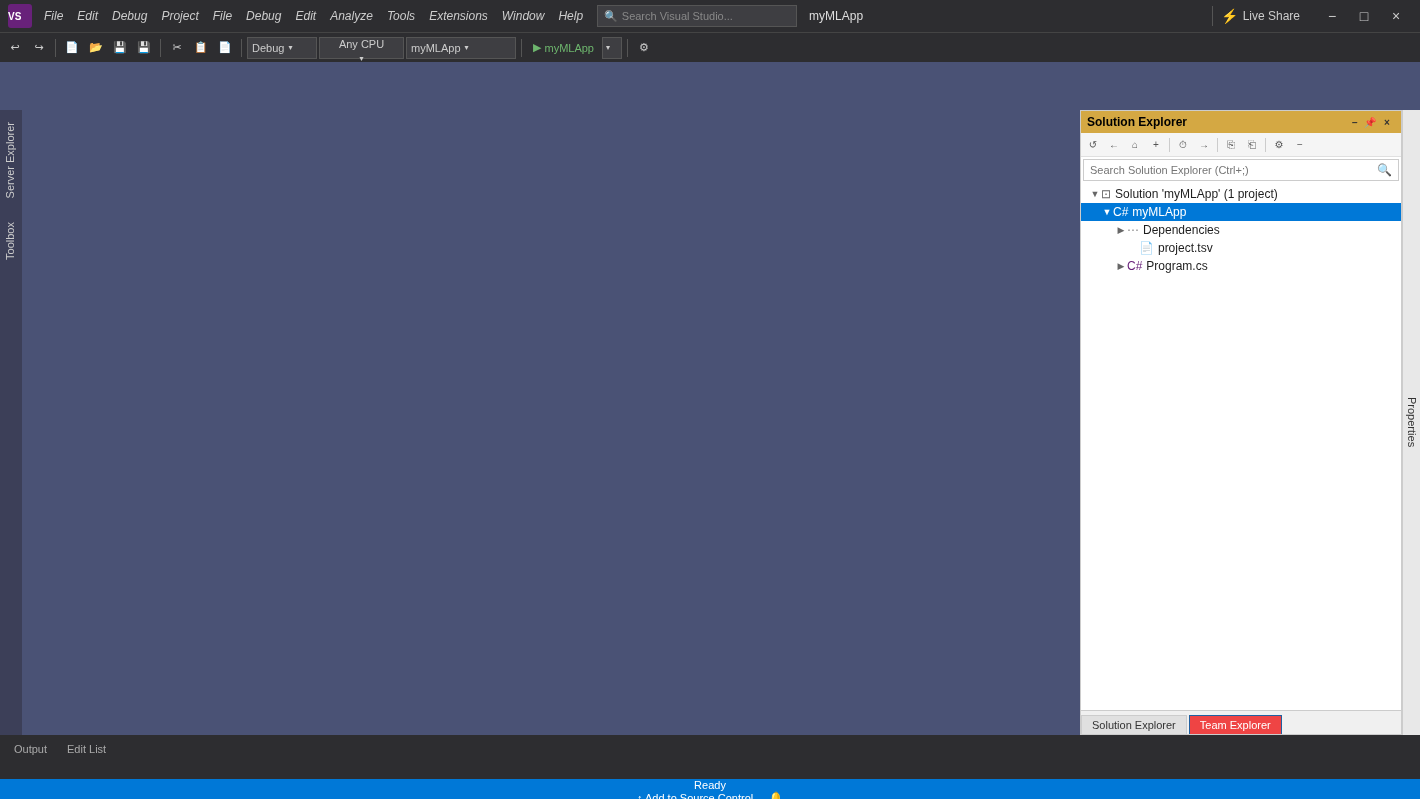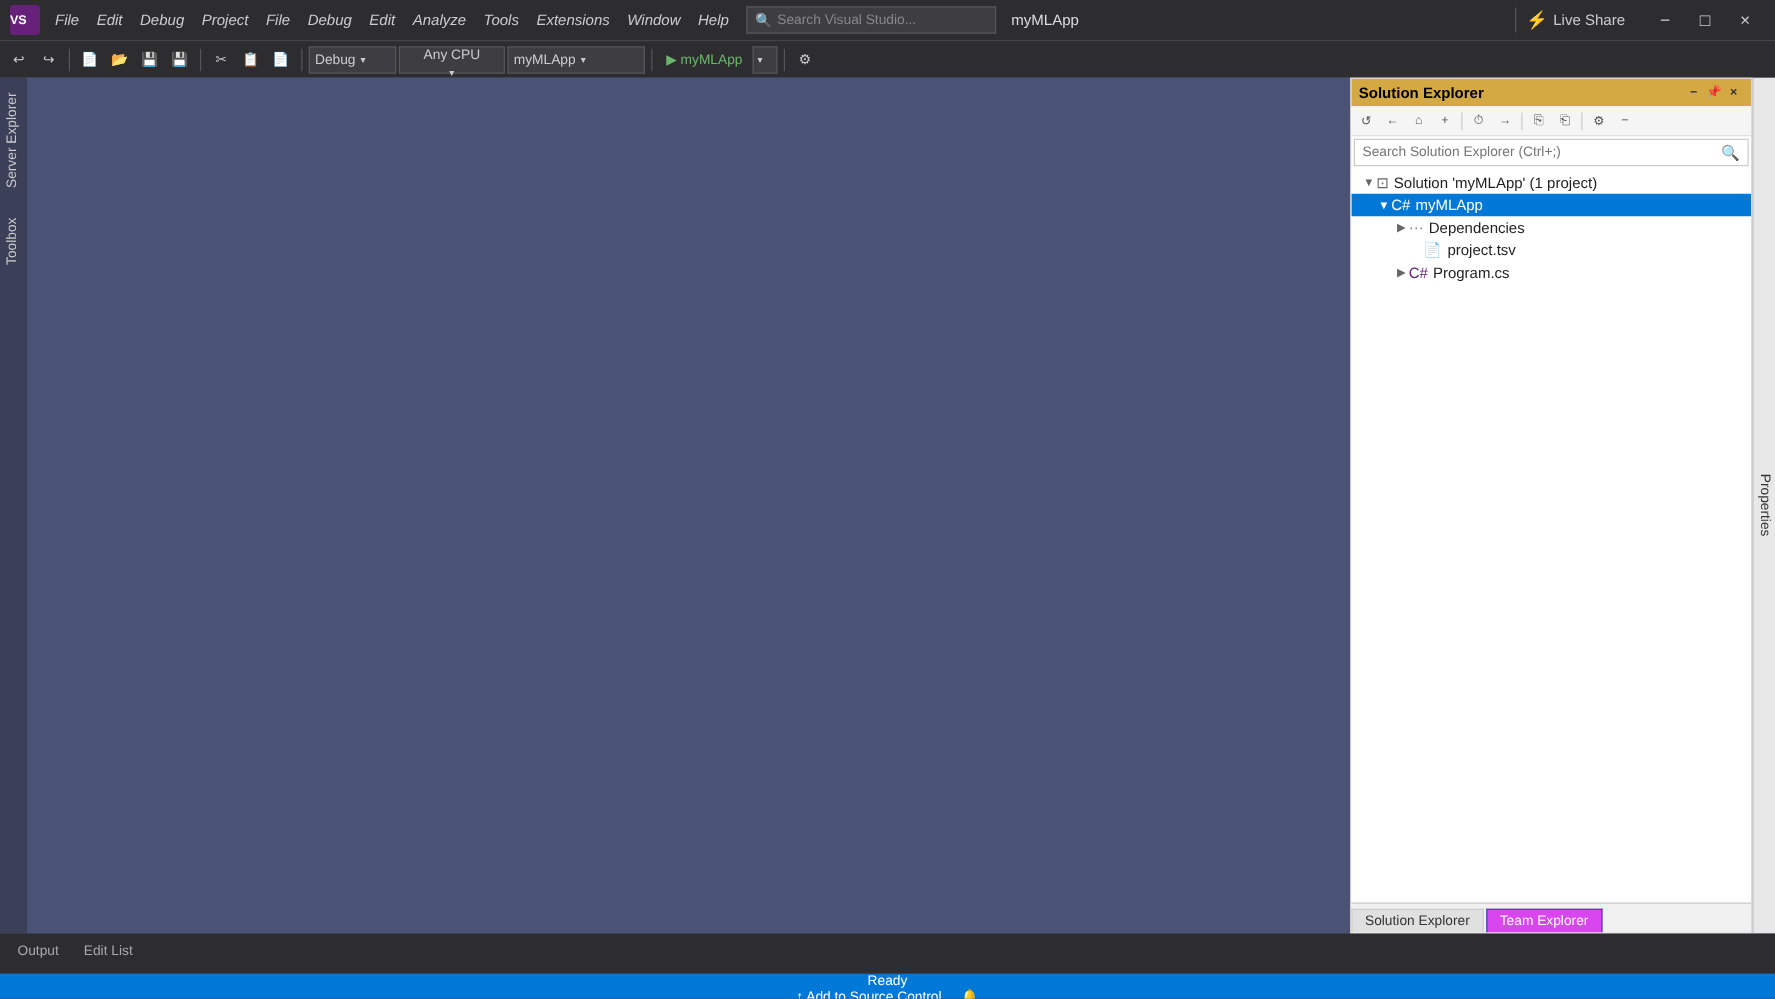--- a/index.html
+++ b/index.html
@@ -98,20 +98,21 @@
       background: transparent; border: none; color: #6db56d;
       height: 22px; padding: 0 6px; cursor: pointer; font-size: 11px;
       display: flex; align-items: center; gap: 3px;
     }
 
     
     #main-area {
       display: flex;
       flex: 1;
       overflow: hidden;
+      margin-top: 48px;
     }
 
     
     #left-tabs {
       width: 22px;
       background: #3c3f58;
       display: flex;
       flex-direction: column;
       flex-shrink: 0;
     }
@@ -239,28 +240,28 @@
       padding: 3px 10px;
       font-size: 11px;
       cursor: pointer;
       background: #e0e0e0;
       border: 1px solid #ccc;
       border-bottom: none;
       color: #333;
       margin-right: 2px;
     }
     .se-bottom-tab.active {
-      background: #d946ef;
+      background: #ef4444;
       color: #fff;
       border-color: #2060a0;
     }
 
     
     #bottom-area {
-      height: 32px;
+      height: 44px;
       background: #2d2d30;
       display: flex;
       flex-direction: column;
       flex-shrink: 0;
     }
     #bottom-tabs {
       height: 24px;
       background: #2d2d30;
       display: flex;
       align-items: flex-end;

